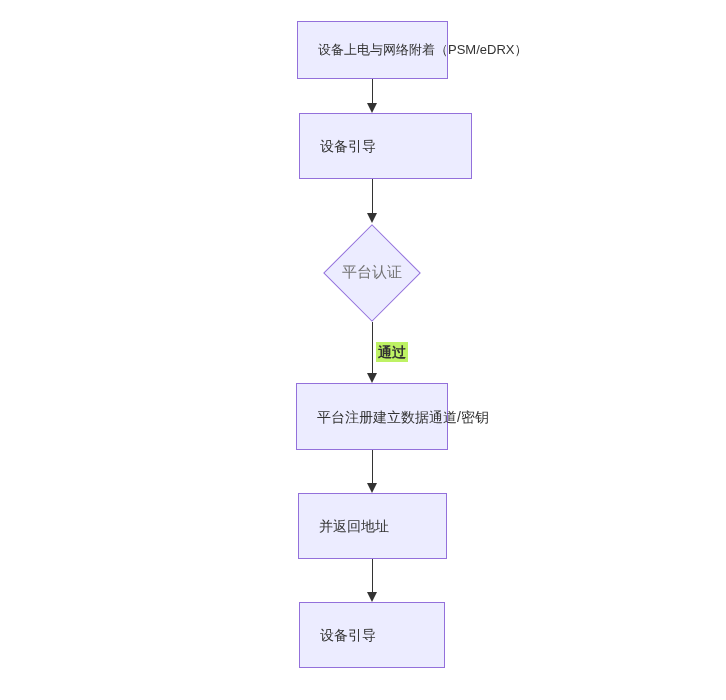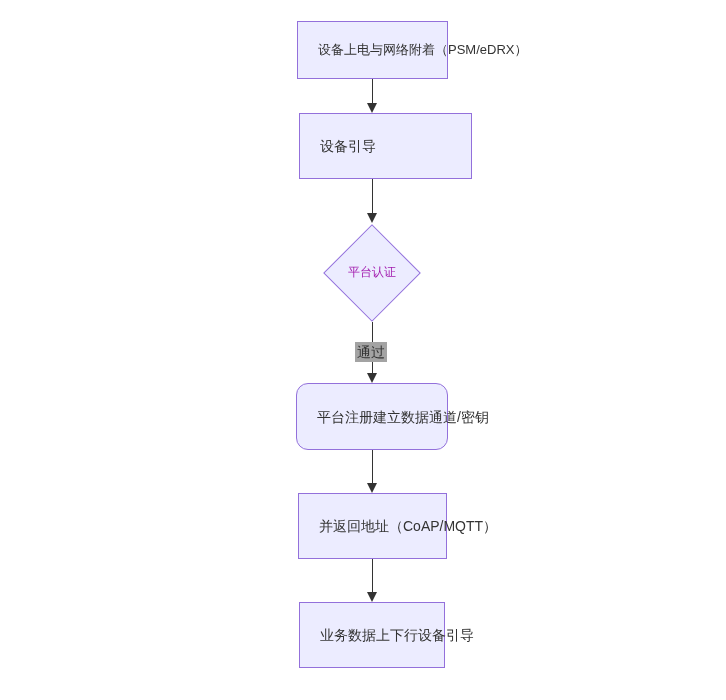--- a/index.html
+++ b/index.html
@@ -27,21 +27,21 @@
     display: flex;
     flex-direction: row;
     align-items: center;
     justify-content: space-between;
     padding-left: 20px;
   }
   .node .line { display: block; white-space: nowrap; }
 
   #node-power-attach  { left: 297px; top:  21px; width: 151px; height: 58px; font-size: 13px; line-height: 20px; }
   #node-bootstrap     { left: 299px; top: 113px; width: 173px; height: 66px; }
-  #node-register      { left: 296px; top: 383px; width: 152px; height: 67px; border-radius: 12px; }
+  #node-register      { left: 296px; top: 383px; width: 152px; height: 67px; }
   #node-data-channel  { left: 298px; top: 493px; width: 149px; height: 66px; }
   #node-business      { left: 299px; top: 602px; width: 146px; height: 66px; }
 
   
   .decision {
     position: absolute;
     left: 322px; top: 223px;
     width: 100px; height: 99px;
   }
   .decision .shape {
@@ -52,22 +52,22 @@
     background: #ECECFF;
     border: 1px solid #9370DB;
     box-sizing: border-box;
   }
   .decision .label {
     position: absolute;
     left: 0; top: 0; right: 0; bottom: 0;
     display: flex;
     align-items: center;
     justify-content: center;
-    color: #a21caf;
-    font-size: 12px;
+    color: #737373;
+    font-size: 15px;
     white-space: nowrap;
   }
 
   
   .edge-line {
     position: absolute;
     width: 1px;
     background: #333333;
   }
   .arrowhead {
@@ -84,28 +84,29 @@
   #head-2 { left: 367px; top: 213px; }
   #edge-3 { left: 372px; top: 322px; height: 53px; }
   #head-3 { left: 367px; top: 373px; }
   #edge-4 { left: 372px; top: 450px; height: 35px; }
   #head-4 { left: 367px; top: 483px; }
   #edge-5 { left: 372px; top: 559px; height: 35px; }
   #head-5 { left: 367px; top: 592px; }
 
   .edge-label {
     position: absolute;
-    left: 371px; top: 352px;
+    left: 392px; top: 352px;
     transform: translate(-50%, -50%);
-    background: #a3a3a3;
+    background: #bef264;
     color: #333333;
     font-size: 14px;
     line-height: 18px;
     padding: 1px 2px;
     white-space: nowrap;
+    font-weight: bold;
   }
 </style>
 </head>
 <body>
 
 <div class="canvas">
 
   <div class="node" id="node-power-attach">
     <span class="line">设备上电与网络附着</span>
     <span class="line">（PSM/eDRX）</span>
@@ -133,24 +134,22 @@
   <div class="node" id="node-register">
     <span class="line">平台注册</span>
     <span class="line">建立数据通道/密钥</span>
   </div>
 
   <div class="edge-line" id="edge-4"></div>
   <div class="arrowhead" id="head-4"></div>
 
   <div class="node" id="node-data-channel">
     <span class="line">并返回地址</span>
-    <span class="line">（CoAP/MQTT）</span>
   </div>
 
   <div class="edge-line" id="edge-5"></div>
   <div class="arrowhead" id="head-5"></div>
 
   <div class="node" id="node-business">
-    <span class="line">业务数据上下行</span>
     <span class="line">设备引导</span>
   </div>
 
 </div>
 
 </body></html>

